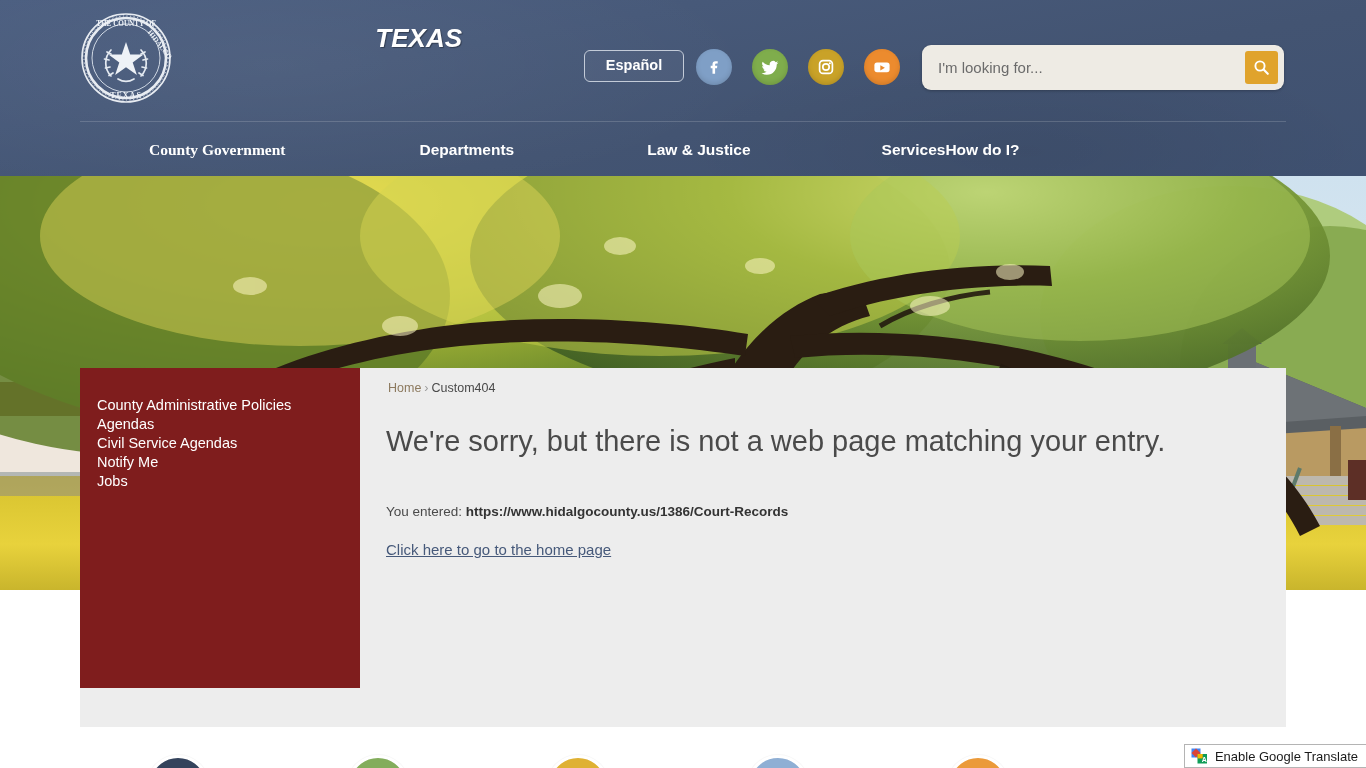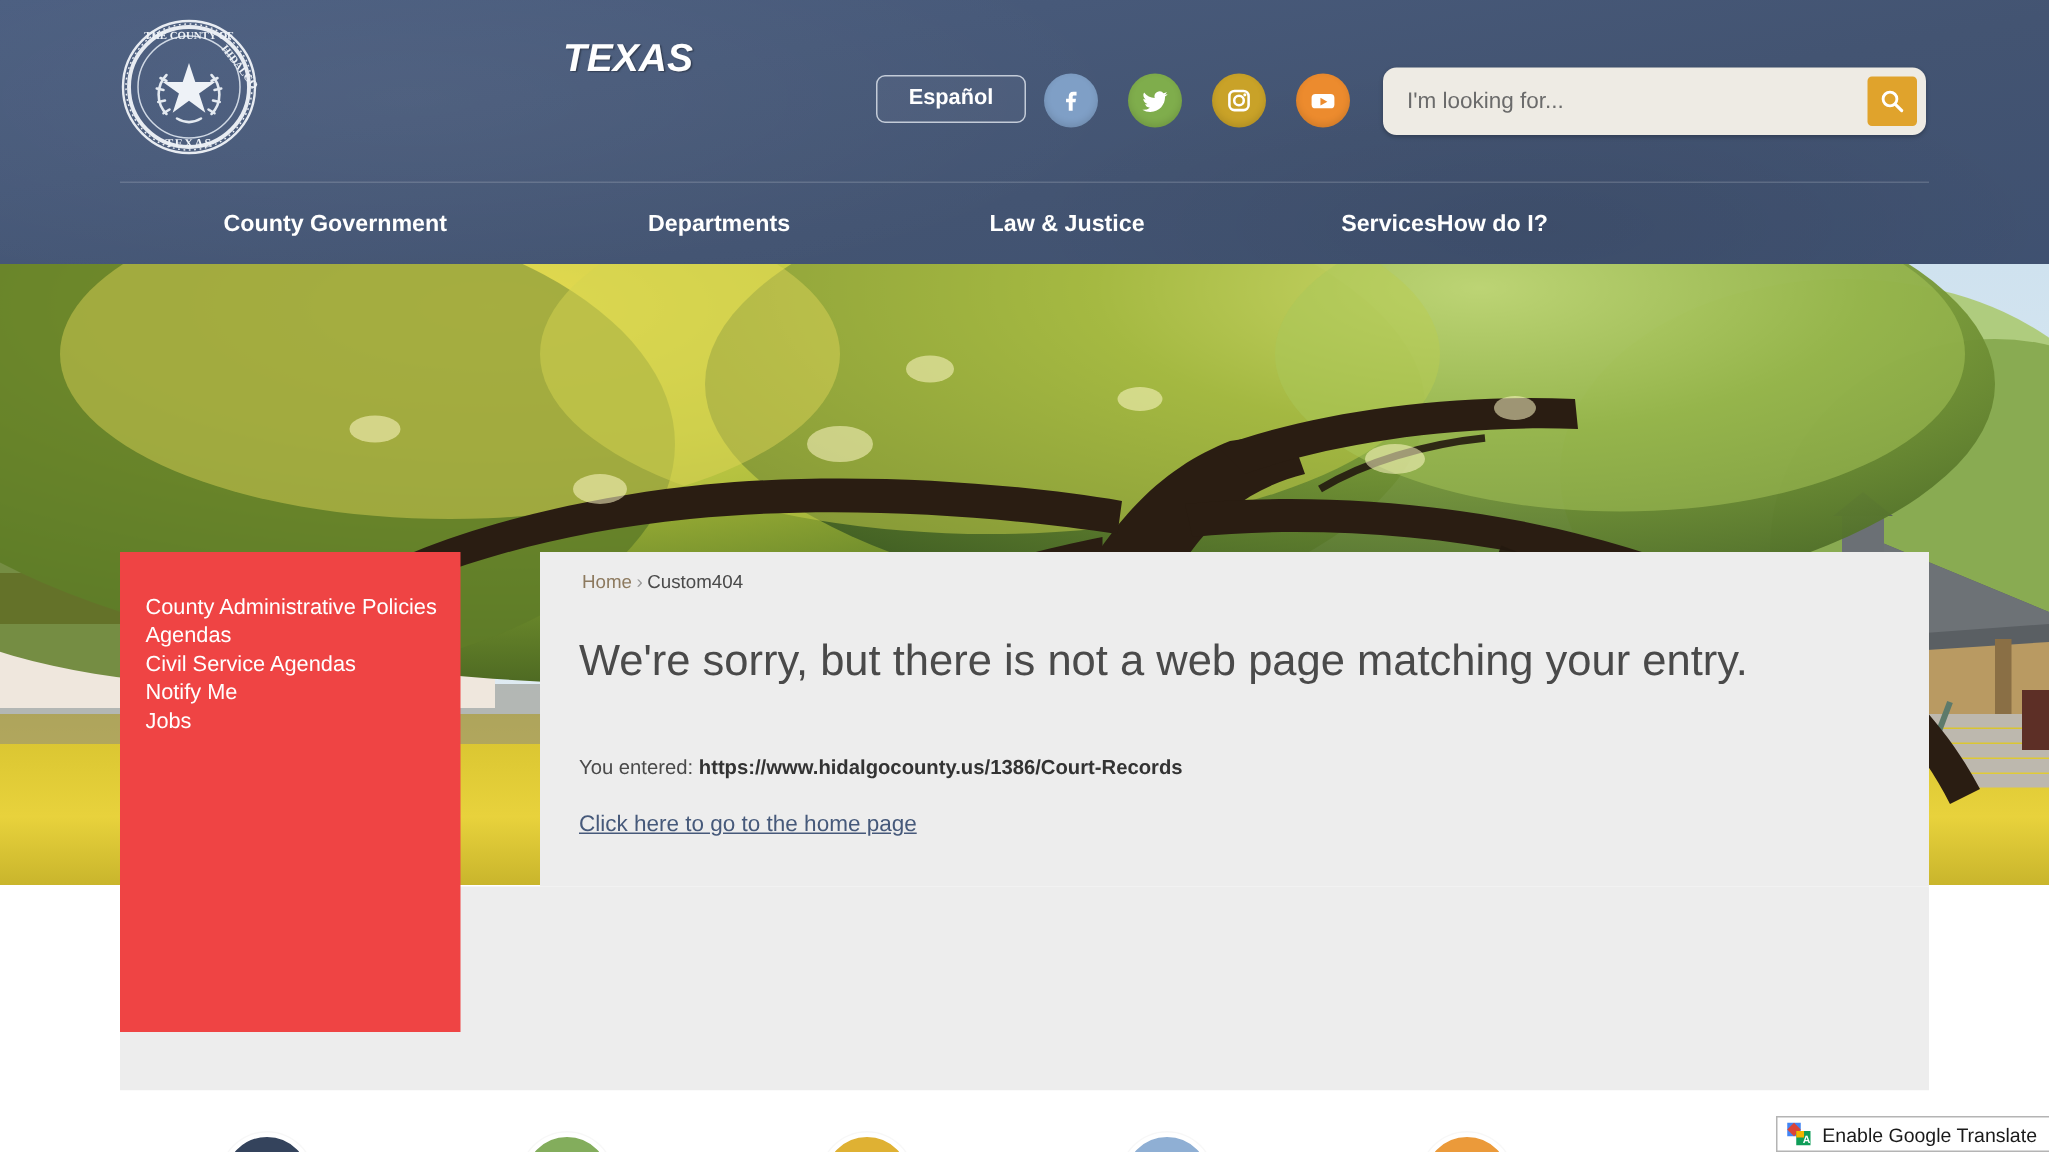--- a/index.html
+++ b/index.html
@@ -138,21 +138,21 @@
     height: 55px;
     align-items: center;
   }
   .navbar li {
     color: #ffffff;
     font-size: 15.5px;
     font-weight: bold;
     cursor: pointer;
     white-space: nowrap;
   }
-  .navbar li:nth-child(1) { margin-left: 69px; }
+  .navbar li:nth-child(1) { margin-left: 69px; font-family: Liberation Serif, serif; }
   .navbar li:nth-child(2) { margin-left: 134px; }
   .navbar li:nth-child(3) { margin-left: 133px; }
   .navbar li:nth-child(4) { margin-left: 131px; }
   .navbar li:nth-child(5) { }
 
   
   .hero {
     position: absolute;
     left: 0; top: 176px;
     width: 1366px; height: 414px;
@@ -183,22 +183,22 @@
   .gray-fill {
     position: absolute;
     left: 0; top: 223px;
     width: 1206px; height: 136px;
     background: #ededed;
   }
 
   .sidebar {
     position: absolute;
     left: 0; top: 0;
-    width: 227px; height: 320px;
-    background: #ef4444;
+    width: 280px; height: 320px;
+    background: #7f1d1d;
     z-index: 3;
     pointer-events: auto;
   }
   .sidebar a {
     display: block;
     color: #ffffff;
     font-size: 14.5px;
     text-decoration: none;
     padding: 0 0 0 17px;
     line-height: 19px;

